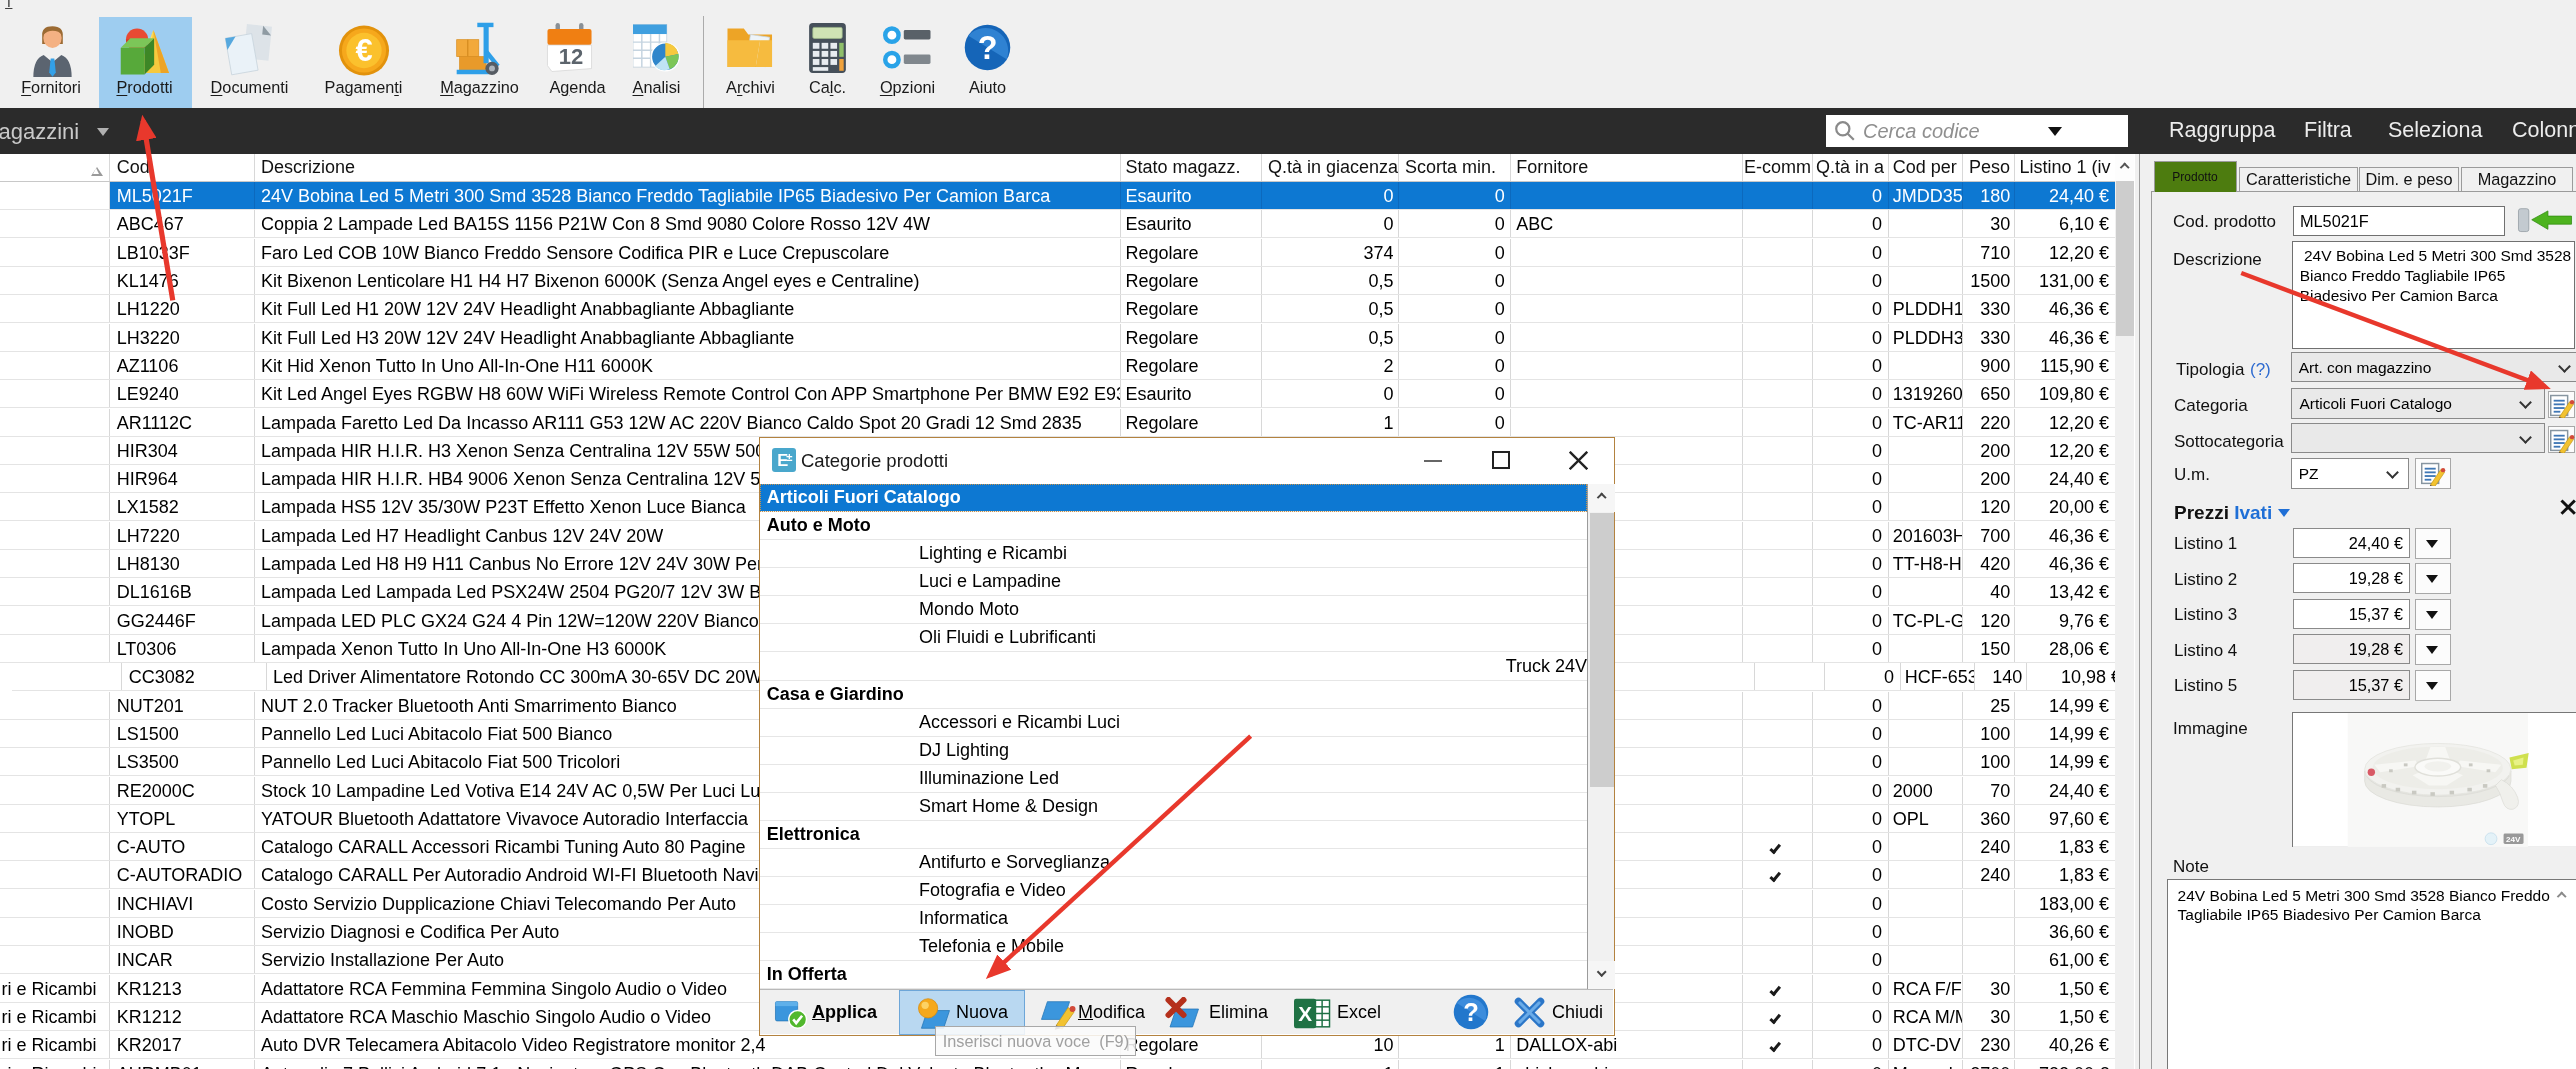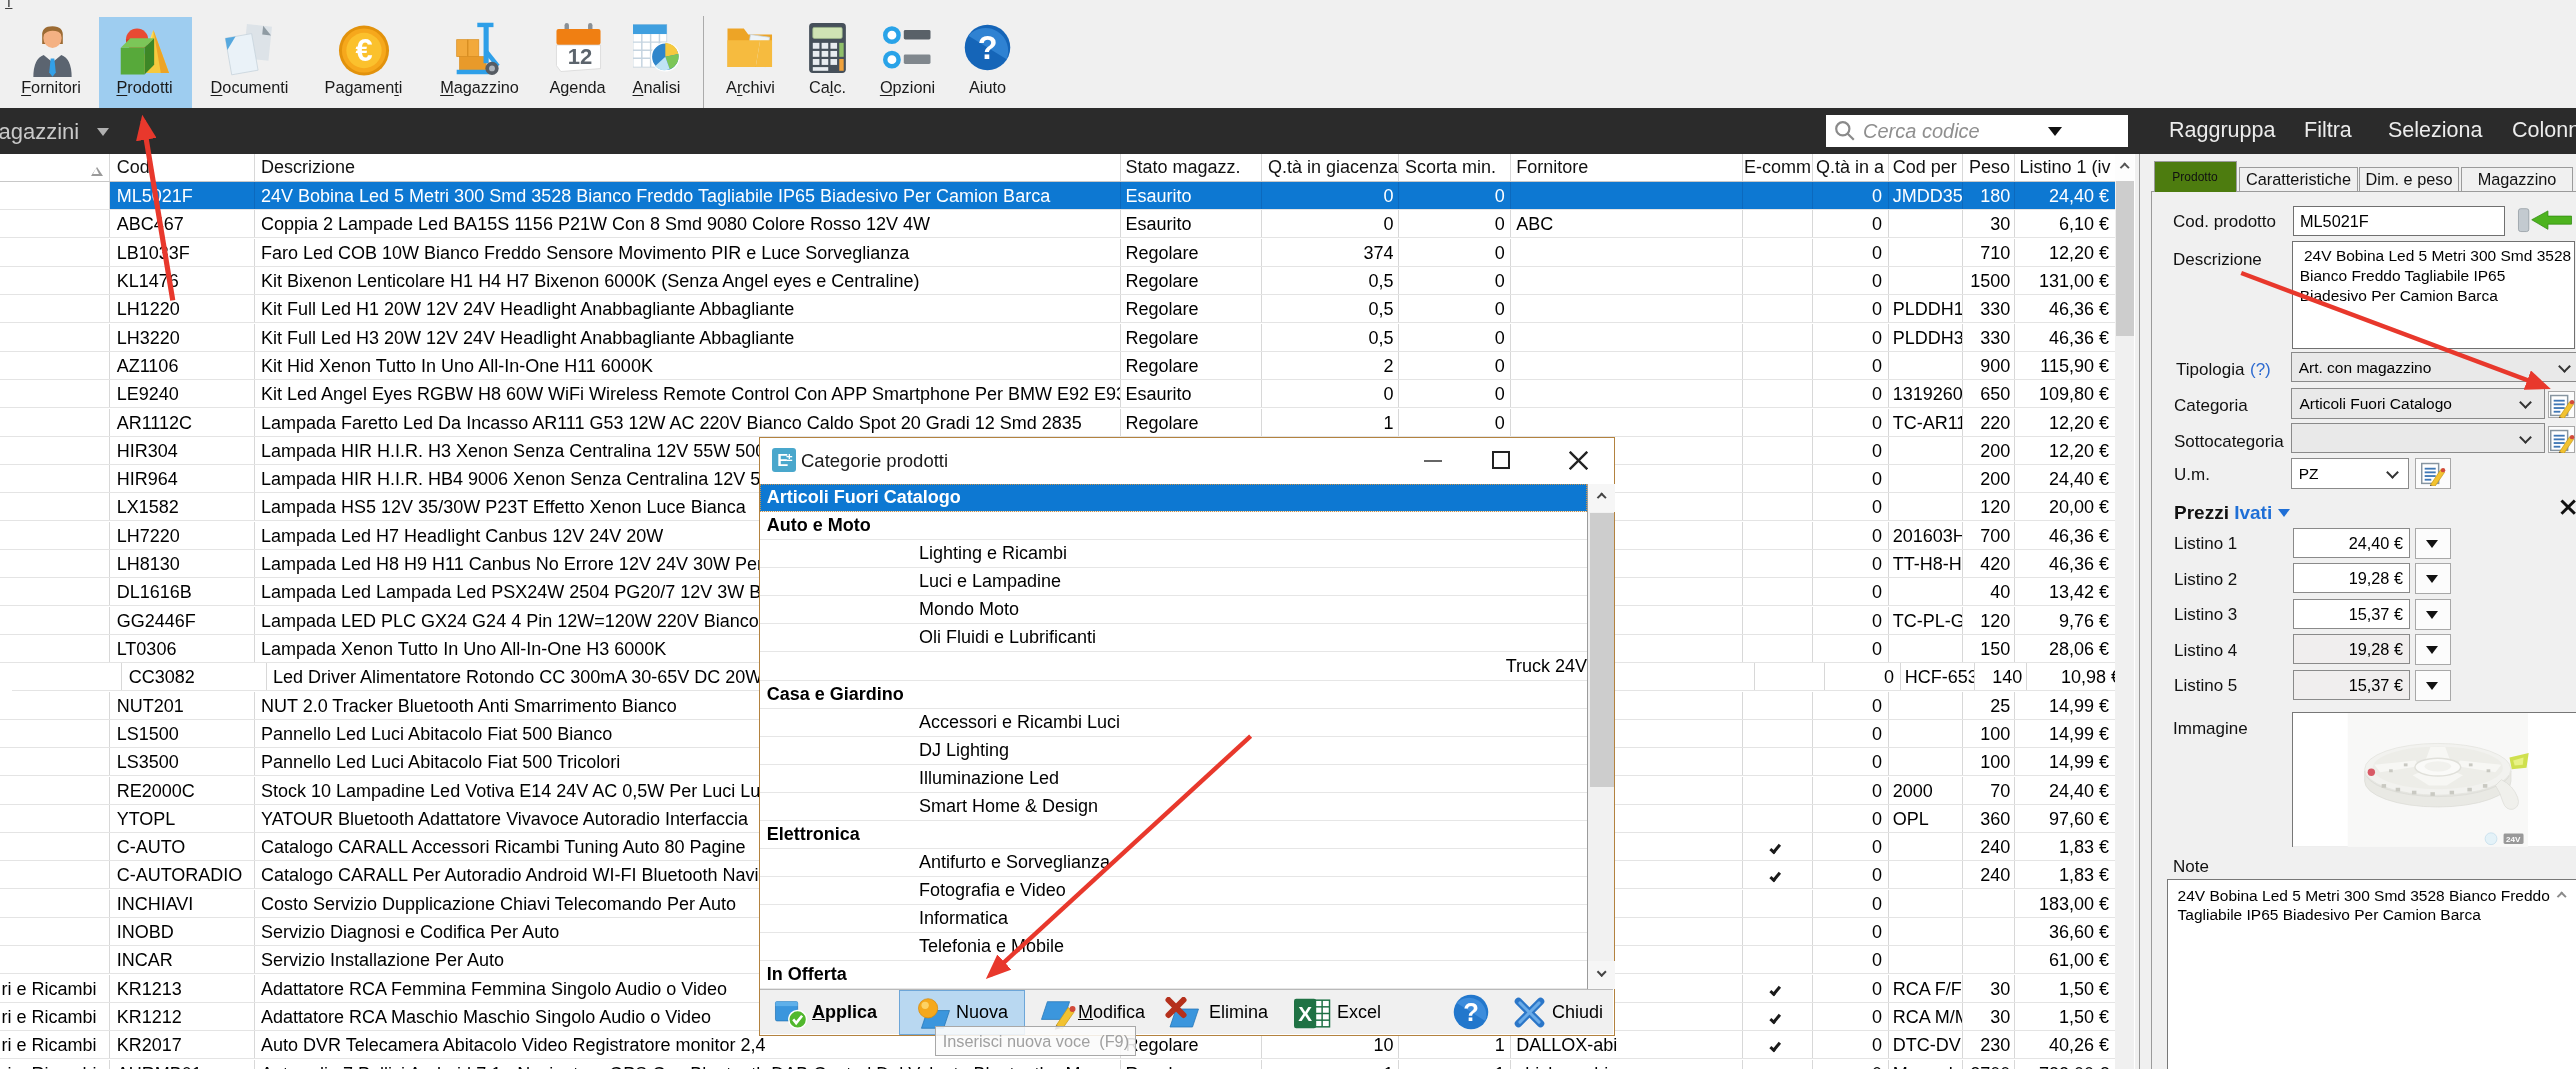--- a/index.html
+++ b/index.html
@@ -145,21 +145,21 @@
 <path d="M42 2 L42 56" stroke="#2e9fe8" stroke-width="7" fill="none"></path>
 <path d="M30 4 L52 4" stroke="#2e9fe8" stroke-width="6"></path>
 <path d="M42 40 L58 60" stroke="#2e9fe8" stroke-width="6"></path>
 <path d="M2 68 L46 68" stroke="#2e9fe8" stroke-width="6"></path>
 <circle cx="50" cy="63" r="9" fill="#565c63"></circle>
 <circle cx="50" cy="63" r="4" fill="#aeb4ba"></circle>
 </svg></div>
 <div class="lab"><u>M</u>agazzino</div>
     </div>
 <div class="tbi" style="left:511px;width:133px;">
-<div style="position:absolute;left:44px;top:23px;"><svg width="47" height="50" viewBox="0 0 64 68" style="">
+<div style="position:absolute;left:35px;top:23px;"><svg width="47" height="50" viewBox="0 0 64 68" style="">
 <rect x="13" y="0" width="6" height="16" rx="3" fill="#8a9096"></rect>
 <rect x="45" y="0" width="6" height="16" rx="3" fill="#8a9096"></rect>
 <rect x="2" y="8" width="60" height="22" rx="3" fill="#f07f12"></rect>
 <path d="M2 30 L62 30 L62 62 L8 66 L2 58 Z" fill="#fff" stroke="#d5d5d5" stroke-width="1"></path>
 <text x="34" y="56" font-size="30" font-weight="bold" fill="#5c646c" text-anchor="middle" font-family="Liberation Sans">12</text>
 </svg></div>
 <div class="lab">A<u>g</u>enda</div>
     </div>
 <div class="tbi" style="left:590px;width:133px;">
 <div style="position:absolute;left:43px;top:23px;"><svg width="47" height="50" viewBox="0 0 64 68" style="">
@@ -288,21 +288,21 @@
       <div class="c7">ABC</div>
       <div class="c8"></div>
       <div class="c9">0</div>
       <div class="c10"></div>
       <div class="c11">30</div>
       <div class="c12">6,10 €</div>
     </div>
 <div class="row" style="top:85px;">
       <div class="c1"></div>
       <div class="c2">LB1033F</div>
-      <div class="c3">Faro Led COB 10W Bianco Freddo Sensore Movimento PIR e Luce Sorveglianza</div>
+      <div class="c3">Faro Led COB 10W Bianco Freddo Sensore Codifica PIR e Luce Crepuscolare</div>
       <div class="c4">Regolare</div>
       <div class="c5">374</div>
       <div class="c6">0</div>
       <div class="c7"></div>
       <div class="c8"></div>
       <div class="c9">0</div>
       <div class="c10"></div>
       <div class="c11">710</div>
       <div class="c12">12,20 €</div>
     </div>

